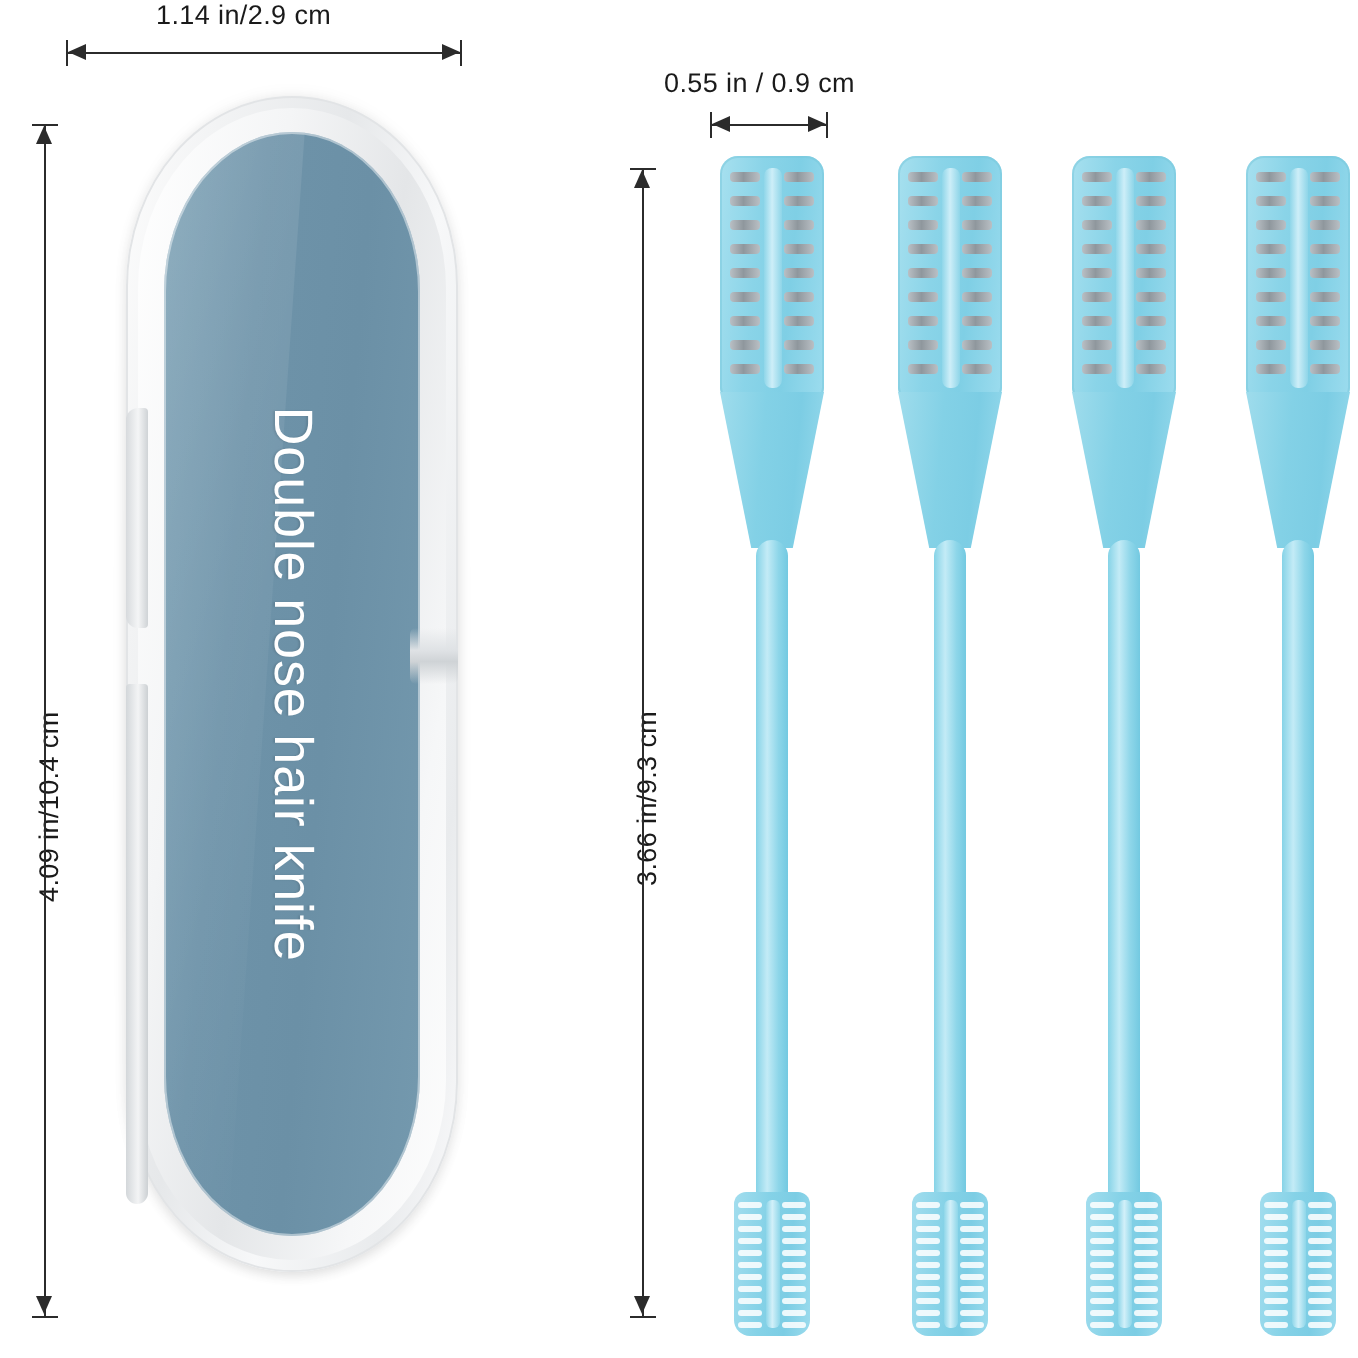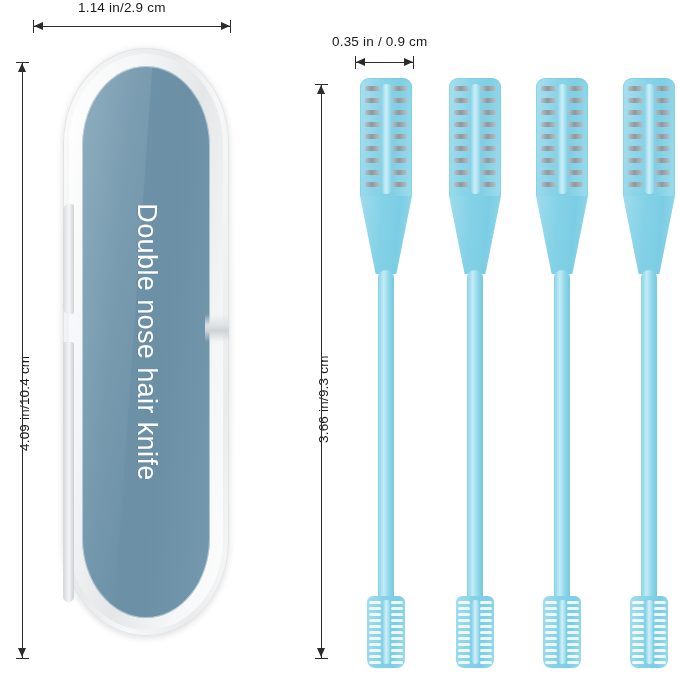--- a/index.html
+++ b/index.html
@@ -277,21 +277,21 @@
   <div>
     <div class="dim-label vert" style="left:17px; top:451px;">4.09 in/10.4 cm</div>
     <div class="dim-line-v" style="left:22px; top:62px; height:596px;"></div>
     <div class="tick-h" style="left:16px; top:62px;"></div>
     <div class="tick-h" style="left:16px; top:658px;"></div>
     <div class="arrow arrow-up" style="left:18px; top:63px;"></div>
     <div class="arrow arrow-down" style="left:18px; top:648px;"></div>
   </div>
 
   <div>
-    <div class="dim-label" style="left:332px; top:34px;">0.35 in / 0.9 cm</div>
+    <div class="dim-label" style="left:332px; top:34px;">0.55 in / 0.9 cm</div>
     <div class="dim-line-h" style="left:355px; top:62px; width:58px;"></div>
     <div class="tick-v" style="left:355px; top:56px;"></div>
     <div class="tick-v" style="left:413px; top:56px;"></div>
     <div class="arrow arrow-left" style="left:356px; top:58px;"></div>
     <div class="arrow arrow-right" style="left:404px; top:58px;"></div>
   </div>
 
   <div>
     <div class="dim-label vert" style="left:316px; top:443px;">3.66 in/9.3 cm</div>
     <div class="dim-line-v" style="left:321px; top:84px; height:574px;"></div>

